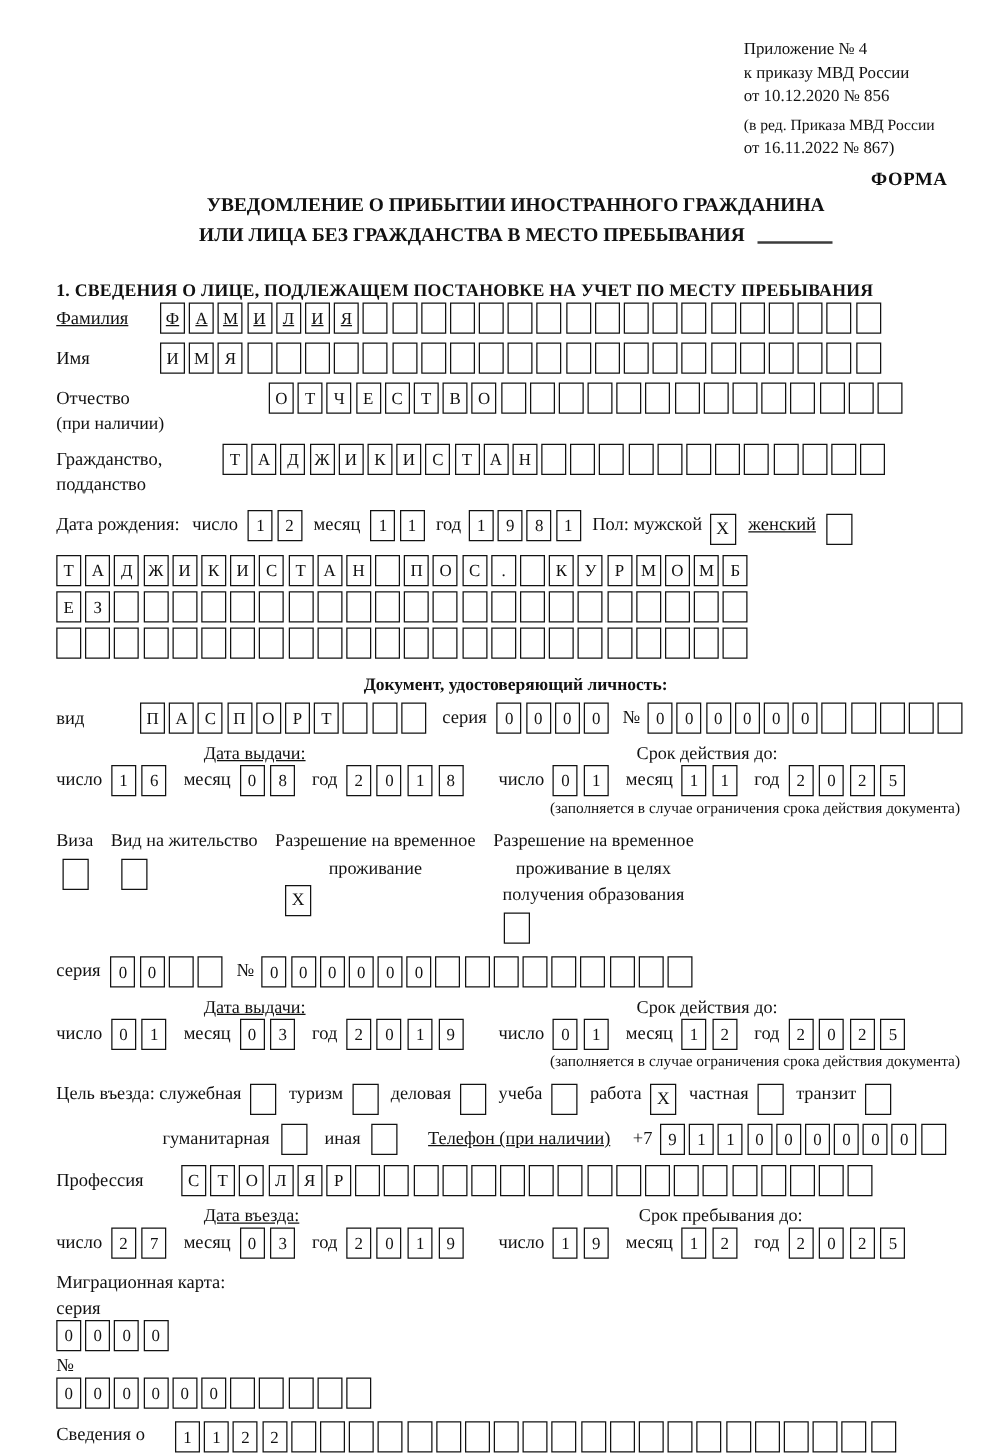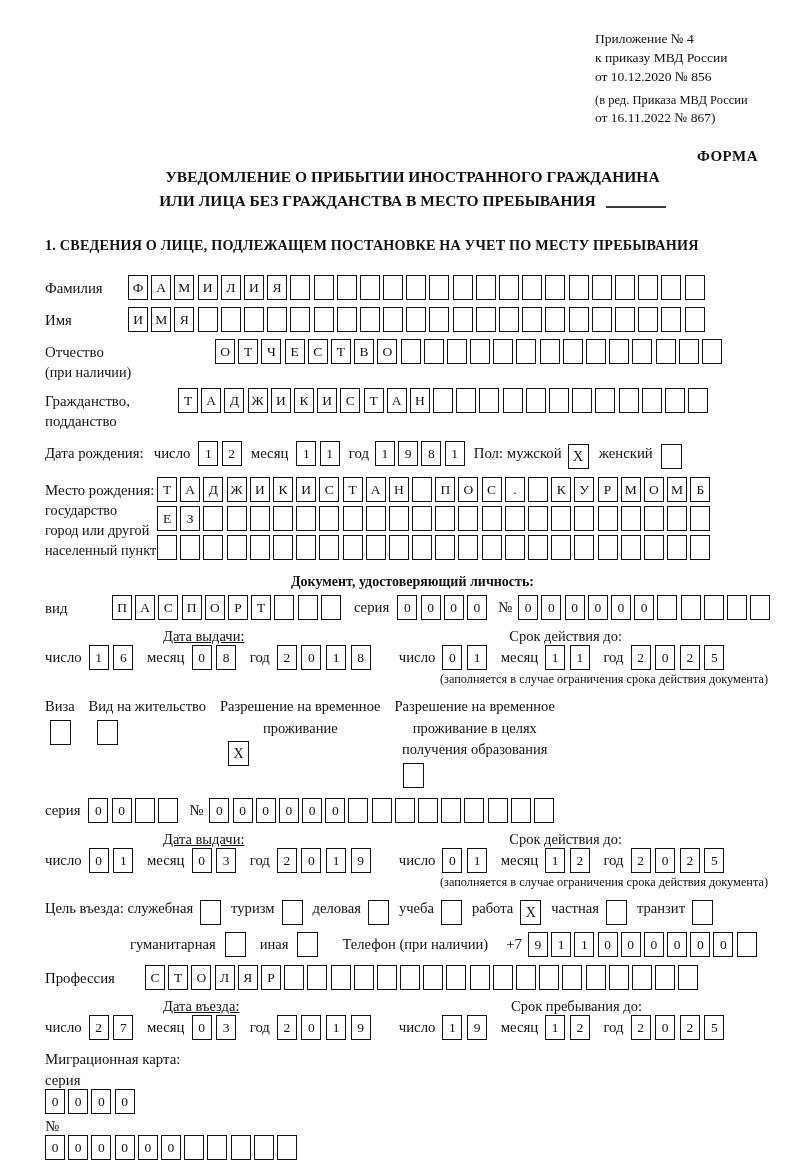--- a/index.html
+++ b/index.html
@@ -7,21 +7,21 @@
     width:800px;height:1163px;
     background:#ffffff;color:#111;
     font-family:"Liberation Serif","DejaVu Serif",serif;
     overflow:hidden;
   }
   .page{padding:30px 20px 10px 45px;width:735px;}
   
   .ref{margin-left:550px;font-size:13.5px;line-height:1.4;}
   .ref div{white-space:nowrap;}
   .ref .edit{margin-top:5px;font-size:12.5px;}
-  .form-word{font-weight:bold;font-size:15px;text-align:right;margin:20px 22px 0 0;letter-spacing:.5px;}
+  .form-word{font-weight:bold;font-size:15px;text-align:right;margin:8px 22px 0 0;letter-spacing:.5px;}
   
   .title{font-weight:bold;font-size:15.5px;text-align:center;line-height:1.55;}
   .t-underline{display:inline-block;width:60px;border-bottom:2px solid #3c3c3c;margin-left:10px;vertical-align:-2px;}
   .section{font-weight:bold;font-size:14.2px;margin-top:24px;letter-spacing:.2px;}
   
   .row{display:flex;align-items:flex-start;margin-top:5px;min-height:27px;}
   .lbl{font-size:14.8px;line-height:1.35;padding-top:4px;flex:none;}
   .lbl .l2{font-size:14.2px;}
   .boxes{display:inline-flex;flex-wrap:nowrap;flex:none;}
   .cb{
@@ -35,21 +35,21 @@
     text-align:center;font-size:14px;line-height:23px;vertical-align:middle;flex:none;
   }
   .sl{font-size:14.8px;padding-top:4px;}
   
   .w-fam{width:83px;}
   .w-otch{width:170px;}
   .w-grazh{width:133px;}
   .w-mesto{width:112px;}
   .w-vid{width:67px;}
   .w-prof{width:100px;}
-  .w-reps{width:95px;} .g10{margin-left:10px;} .g14{margin-left:14px;}
+  .w-reps{width:95px;} .g10{margin-left:10px;text-decoration:underline;} .g14{margin-left:14px;}
   .mr6{margin-right:6px;} .mr8{margin-right:8px;} .mr10{margin-right:10px;}
   .stack{display:flex;flex-direction:column;}
   .stack .boxes{margin-bottom:4px;}
   .doc-head{font-weight:bold;font-size:14px;text-align:center;margin-top:10px;}
   
   .dhead{display:flex;font-size:14.5px;margin-top:6px;}
   .dhead .h1{margin-left:118px;text-decoration:underline;}
   .dhead .h2{margin-left:auto;margin-right:158px;}
   .drow{display:flex;justify-content:space-between;padding-right:42px;}
   .dg{display:inline-flex;align-items:flex-start;}
@@ -85,21 +85,21 @@
 
   <div class="form-word">ФОРМА</div>
 
   <div class="title">
     <span>УВЕДОМЛЕНИЕ О ПРИБЫТИИ ИНОСТРАННОГО ГРАЖДАНИНА</span><br>
     <span>ИЛИ ЛИЦА БЕЗ ГРАЖДАНСТВА В МЕСТО ПРЕБЫВАНИЯ</span><span class="t-underline"></span>
   </div>
 
   <div class="section">1. СВЕДЕНИЯ О ЛИЦЕ, ПОДЛЕЖАЩЕМ ПОСТАНОВКЕ НА УЧЕТ ПО МЕСТУ ПРЕБЫВАНИЯ</div>
 
-  <div class="row" style="margin-top:21px;">
+  <div class="row" style="margin-top:0;text-decoration:underline;">
     <span class="lbl w-fam">Фамилия</span>
     <span class="boxes">
         <span class="cb">Ф</span>
         <span class="cb">А</span>
         <span class="cb">М</span>
         <span class="cb">И</span>
         <span class="cb">Л</span>
         <span class="cb">И</span>
         <span class="cb">Я</span>
         <span class="cb"></span>
@@ -236,26 +236,20 @@
         <span class="cb">8</span>
         <span class="cb">1</span>
       </span>
     <span class="sl mr6">Пол: мужской</span>
     <span class="ckb" style="margin-top:3px;">X</span>
     <span class="sl g10 mr8">женский</span>
     <span class="ckb" style="margin-top:3px;"></span>
   </div>
 
   <div class="row" style="margin-top:8px;">
-    <span class="lbl w-mesto">
-      <span>Место рождения:</span><br>
-      <span class="l2">государство</span><br>
-      <span class="l2">город или другой</span><br>
-      <span class="l2">населенный пункт</span>
-    </span>
     <span class="stack">
       <span class="boxes">
           <span class="cb">Т</span>
           <span class="cb">А</span>
           <span class="cb">Д</span>
           <span class="cb">Ж</span>
           <span class="cb">И</span>
           <span class="cb">К</span>
           <span class="cb">И</span>
           <span class="cb">С</span>

